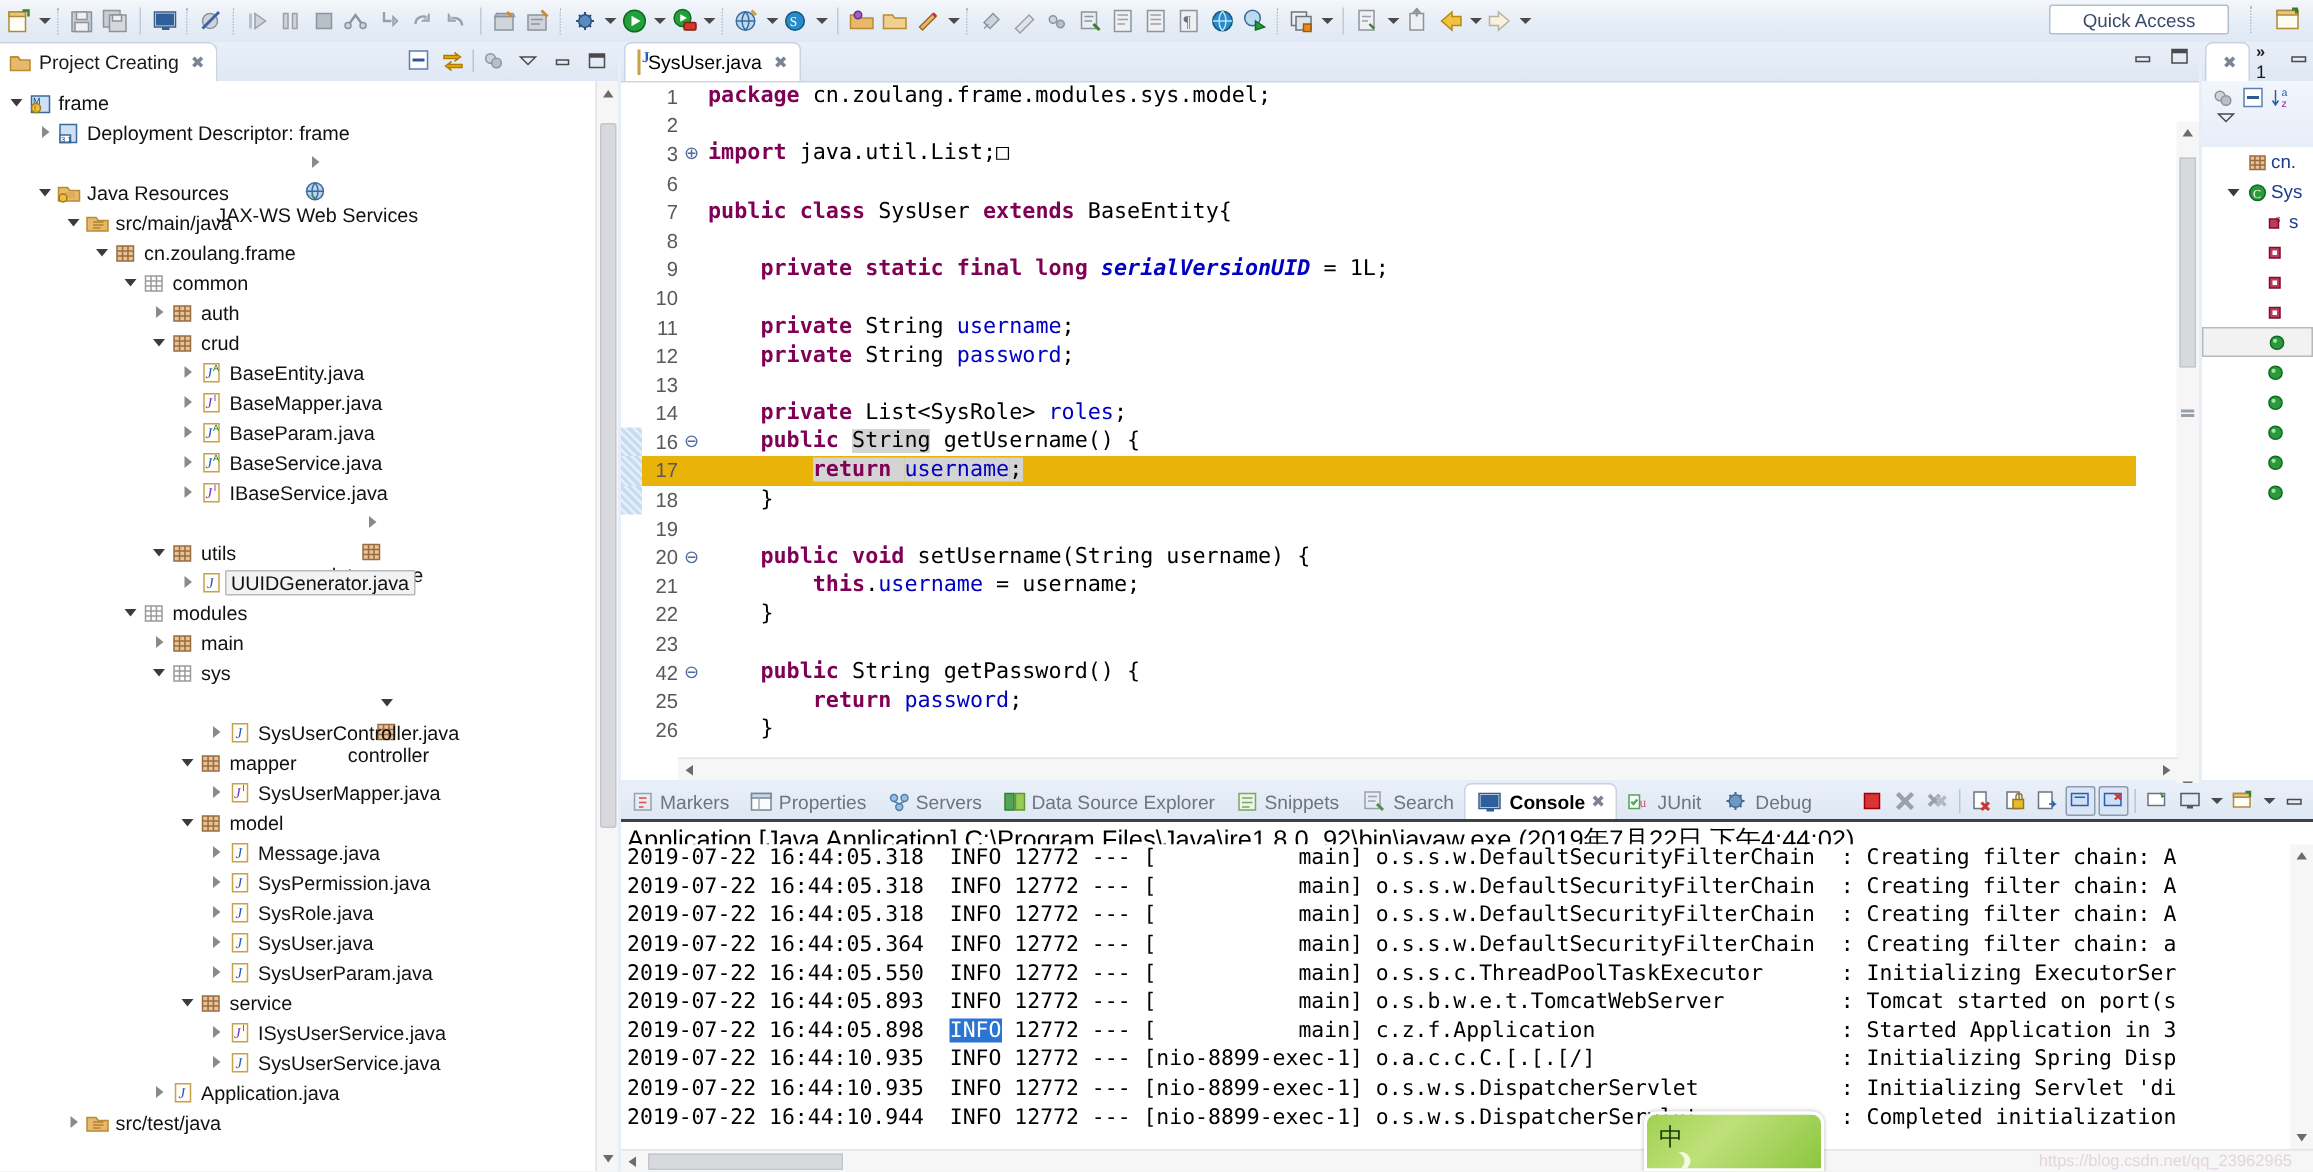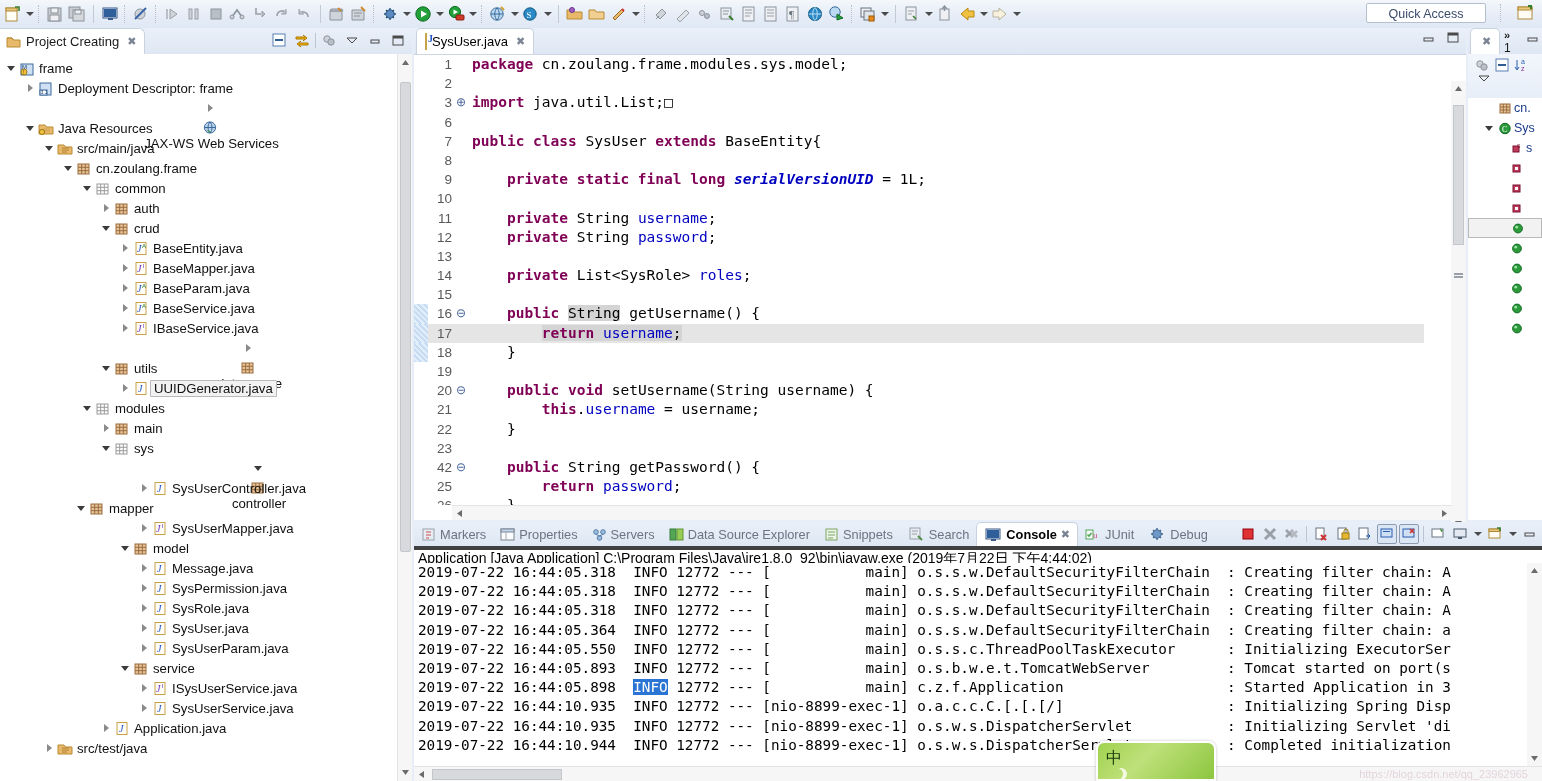--- a/index.html
+++ b/index.html
@@ -94,21 +94,21 @@
         white-space: pre; line-height: 19.2px; }
   .ln { position: absolute; left: 0; width: 38px; text-align: right; color: #595959; font-size: 13.5px;
         font-family: "Liberation Sans", sans-serif; }
   .fold { position: absolute; left: 41px; width: 12px; text-align: center; color: #4d6a9e; font-size: 12px;
           font-family: "Liberation Sans", sans-serif; }
   .ctext { position: absolute; left: 58px; }
   .kw { color: #7f0055; font-weight: bold; }
   .fld { color: #0000c0; }
   .sfld { color: #0000c0; font-weight: bold; font-style: italic; }
   .pln { color: #000; }
-  .hl-line { background: #e5e5e5; }
+  .hl-line { background: #eab308; }
   .occ { background: #d4d4d4; }
   .cl.curmark::before { content: ""; position: absolute; left: 0; top: 0; width: 14px; height: 19.2px;
                         background: repeating-linear-gradient(45deg,#c7dcf3 0 2px,#e3eefb 2px 4px); }
 
   .ed-vscroll { position: absolute; right: 0; top: 26px; width: 15px; height: 450px; background: #f6f6f6; }
   .ed-vscroll .thumb { position: absolute; left: 2px; top: 24px; width: 11px; height: 140px;
                        background: #d7d9dd; border: 1px solid #c3c6cb; }
   .ed-hscroll { position: absolute; left: 38px; bottom: 0; width: 1000px; height: 15px; background: #f6f6f6;
                 border-top: 1px solid #e4e4e4; }
 
@@ -136,22 +136,22 @@
   .ctab { height: 24px; display: flex; align-items: center; gap: 4px; padding: 0 7px;
           font-size: 12.8px; color: #6d7482; }
   .ctab.inactive .cico { opacity: .85; }
   .ctab.active { background: #fff; color: #000; font-weight: bold;
                  border: 1px solid #c9d3e0; border-bottom: none;
                  border-top-left-radius: 5px; border-top-right-radius: 5px; height: 24px; }
   .ctab .xm { color: #7b8494; font-size: 11px; font-weight: normal; }
   .cons-tools { position: absolute; right: 2px; top: 1px; display: flex; align-items: center; gap: 2px; }
   .cons-tools .ci { width: 20px; height: 20px; display: flex; align-items: center; justify-content: center; }
   .cons-head { position: absolute; left: 0; top: 24px; width: 1128px; height: 17px;
-               background: #fff; border-top: 4px solid #404040;
-               font-size: 14px; padding-left: 4px; color: #000; white-space: nowrap; overflow: hidden; }
+               background: #fff; border-top: 2px solid #404040;
+               font-size: 17px; padding-left: 4px; color: #000; white-space: nowrap; overflow: hidden; }
   .cons-out { position: absolute; left: 0; top: 41px; width: 1113px; height: 203px; background: #fff;
               overflow: hidden; }
   .coline { height: 19.2px; line-height: 19.2px; font-family: "DejaVu Sans Mono", monospace;
             font-size: 14.3px; white-space: pre; color: #000; padding-left: 4px; }
   .sel-blue { background: #2a74d4; color: #fff; }
   .cons-vscroll { position: absolute; right: 0; top: 41px; width: 15px; height: 203px; background: #f6f6f6; }
   .cons-hscroll { position: absolute; left: 0; bottom: 0; width: 1128px; height: 15px; background: #f6f6f6;
                   border-top: 1px solid #e4e4e4; }
   .cons-hscroll .thumb { position: absolute; left: 18px; top: 2px; width: 130px; height: 11px;
                          background: #d7d9dd; border: 1px solid #c3c6cb; }
@@ -708,21 +708,21 @@
         <div class="tnode" style="padding-left: 137px;">
           <span class="twist closed"></span>
           <span class="ticon">
             <svg width="16" height="15">
               <rect x="3" y="1.5" width="10" height="12" fill="#fffdf6" stroke="#c8a24a"></rect>
               <text x="5" y="11" font-size="10" fill="#2255cc" font-family="serif" font-style="italic">J</text>
             </svg>
           </span>
           <span class="tlabel">SysUserController.java</span>
         </div>
-        <div class="tnode" style="padding-left: 74px;">
+        <div class="tnode" style="padding-left: 118px;">
           <span class="twist open"></span>
           <span class="ticon">
             <svg width="16" height="15">
               <rect x="2" y="3" width="11" height="10" fill="#e6c49a" stroke="#9a6b3c"></rect>
               <path d="M2 6.3h11M2 9.7h11M5.7 3v10M9.3 3v10" stroke="#9a6b3c"></path>
             </svg>
           </span>
           <span class="tlabel">mapper</span>
         </div>
         <div class="tnode" style="padding-left: 137px;">
@@ -894,21 +894,20 @@
           <div class="cl"><span class="ln">3</span><span class="fold">⊕</span><span class="ctext"><span class="kw">import </span><span class="pln">java.util.List;</span><span class="pln">□</span></span></div>
           <div class="cl"><span class="ln">6</span><span class="ctext"></span></div>
           <div class="cl"><span class="ln">7</span><span class="ctext"><span class="kw">public class </span><span class="pln">SysUser </span><span class="kw">extends </span><span class="pln">BaseEntity{</span></span></div>
           <div class="cl"><span class="ln">8</span><span class="ctext"></span></div>
           <div class="cl"><span class="ln">9</span><span class="ctext"><span class="kw">    private static final long </span><span class="sfld">serialVersionUID</span><span class="pln"> = 1L;</span></span></div>
           <div class="cl"><span class="ln">10</span><span class="ctext"></span></div>
           <div class="cl"><span class="ln">11</span><span class="ctext"><span class="kw">    private </span><span class="pln">String </span><span class="fld">username</span><span class="pln">;</span></span></div>
           <div class="cl"><span class="ln">12</span><span class="ctext"><span class="kw">    private </span><span class="pln">String </span><span class="fld">password</span><span class="pln">;</span></span></div>
           <div class="cl"><span class="ln">13</span><span class="ctext"></span></div>
           <div class="cl"><span class="ln">14</span><span class="ctext"><span class="kw">    private </span><span class="pln">List&lt;SysRole&gt; </span><span class="fld">roles</span><span class="pln">;</span></span></div>
-          <div class="cl"><span class="ln">15</span><span class="ctext"></span></div>
           <div class="cl curmark"><span class="ln">16</span><span class="fold">⊖</span><span class="ctext"><span class="kw">    public </span><span class="occ">String</span><span class="pln"> getUsername() {</span></span></div>
           <div class="cl hl-line curmark"><span class="ln">17</span><span class="ctext"><span class="pln">        </span><span class="kw occ">return </span><span class="fld occ">username</span><span class="pln occ">;</span></span></div>
           <div class="cl curmark"><span class="ln">18</span><span class="ctext"><span class="pln">    }</span></span></div>
           <div class="cl"><span class="ln">19</span><span class="ctext"></span></div>
           <div class="cl"><span class="ln">20</span><span class="fold">⊖</span><span class="ctext"><span class="kw">    public void </span><span class="pln">setUsername(String username) {</span></span></div>
           <div class="cl"><span class="ln">21</span><span class="ctext"><span class="kw">        this</span><span class="pln">.</span><span class="fld">username</span><span class="pln"> = username;</span></span></div>
           <div class="cl"><span class="ln">22</span><span class="ctext"><span class="pln">    }</span></span></div>
           <div class="cl"><span class="ln">23</span><span class="ctext"></span></div>
           <div class="cl"><span class="ln">42</span><span class="fold">⊖</span><span class="ctext"><span class="kw">    public </span><span class="pln">String getPassword() {</span></span></div>
           <div class="cl"><span class="ln">25</span><span class="ctext"><span class="pln">        </span><span class="kw">return </span><span class="fld">password</span><span class="pln">;</span></span></div>

